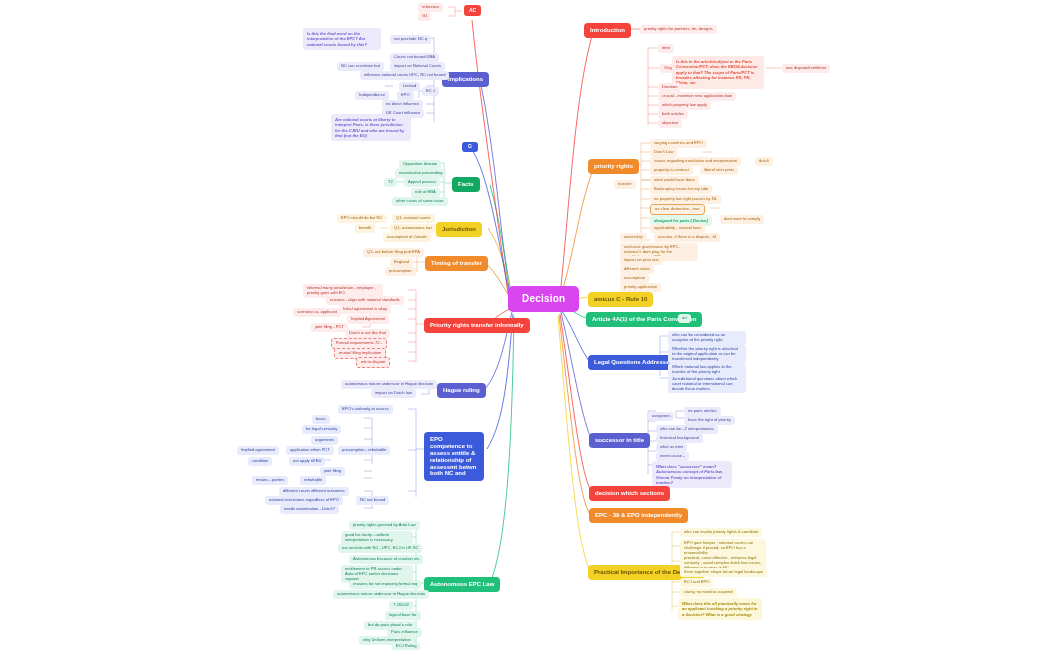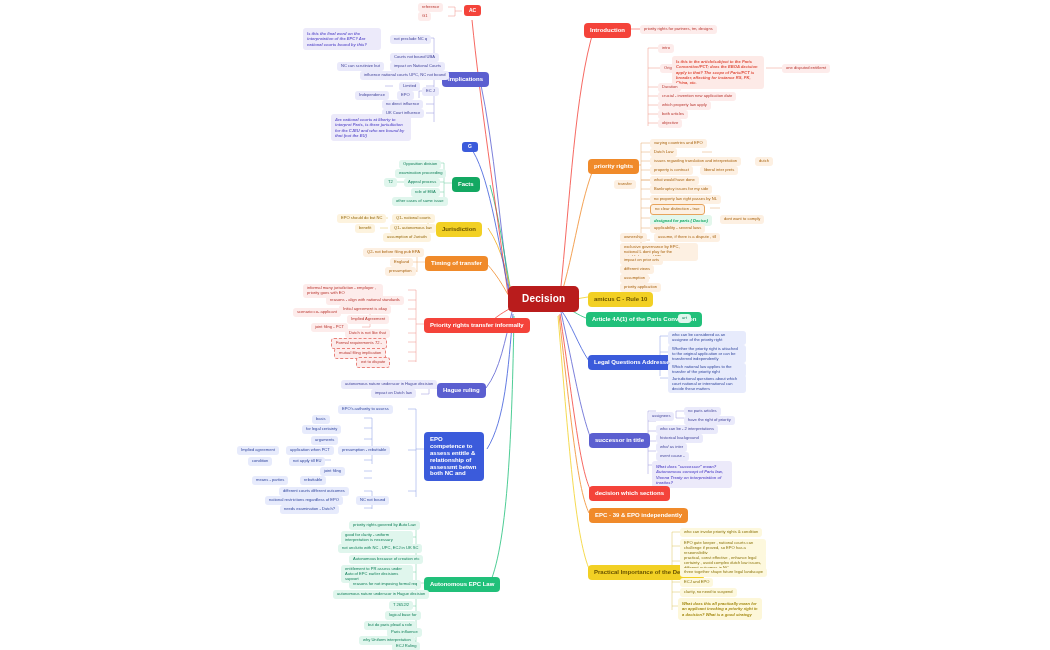--- a/index.html
+++ b/index.html
@@ -5,21 +5,21 @@
   html,body{margin:0;padding:0;background:#ffffff;}
   body{width:1050px;height:650px;position:relative;overflow:hidden;
        font-family:"Liberation Sans",sans-serif;}
   #canvas{position:absolute;inset:0;width:1050px;height:650px;}
   svg.links{position:absolute;left:0;top:0;width:1050px;height:650px;pointer-events:none;}
 
   .node{position:absolute;box-sizing:border-box;border-radius:4px;
         line-height:1.15;white-space:normal;display:flex;align-items:center;}
 
   
-  .central{background:#b91c1c;color:#ffffff;border-radius:5px;
+  .central{background:#d946ef;color:#ffffff;border-radius:5px;
            font-size:10px;font-weight:bold;letter-spacing:.2px;
            padding:7px 14px;justify-content:center;}
 
   
   .topic{color:#ffffff;font-weight:bold;font-size:6px;padding:4px 6px;border-radius:4px;}
   .t-red{background:#f4433a;}
   .t-orange{background:#f08a2a;}
   .t-yellow{background:#f2d024;color:#6a5400;}
   .t-green{background:#13a862;}
   .t-teal{background:#21c07a;}

